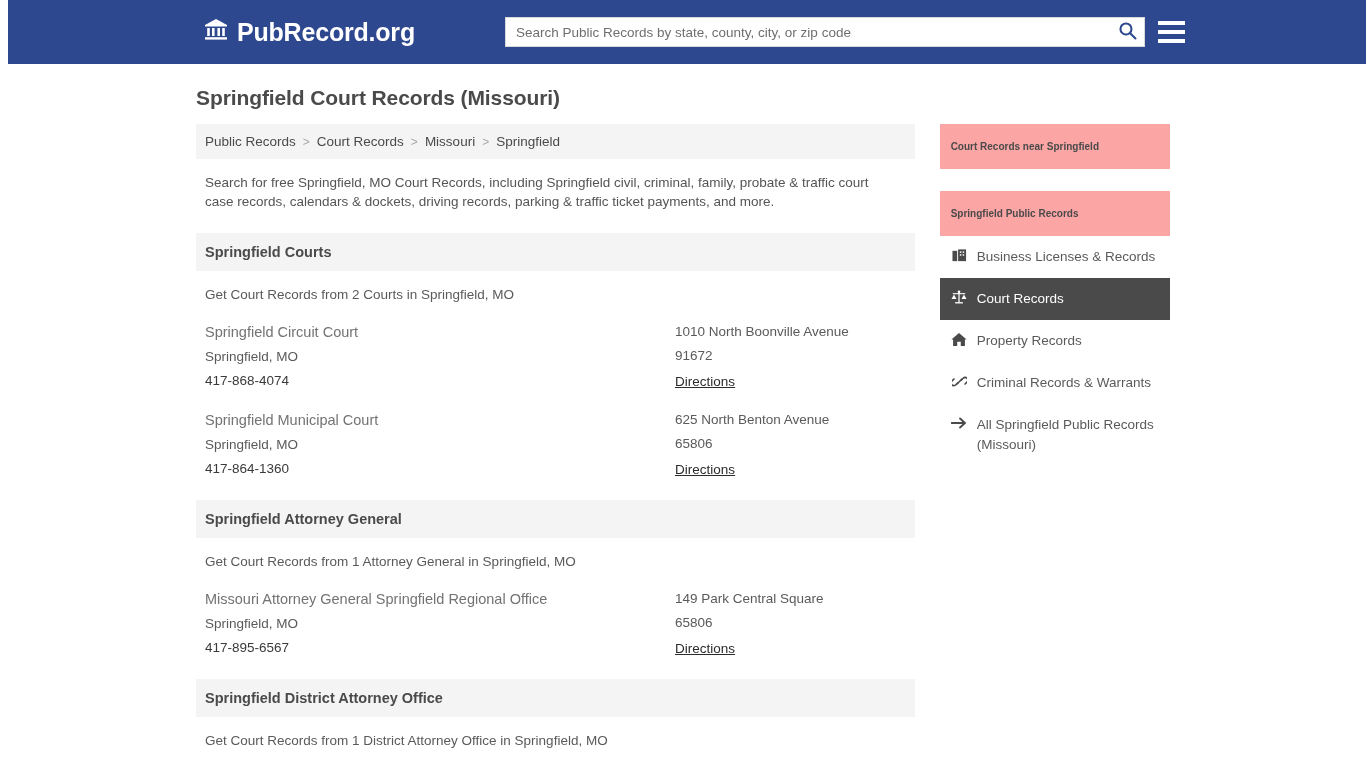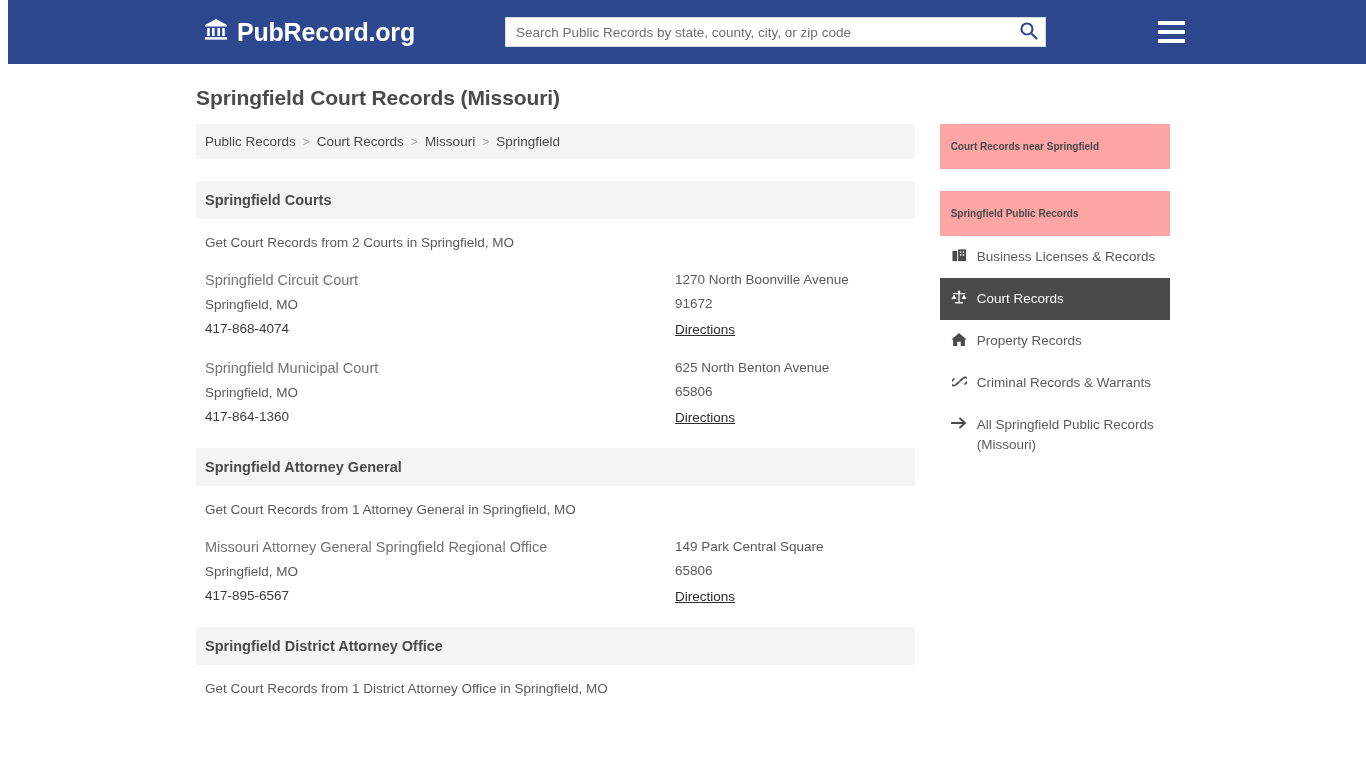--- a/index.html
+++ b/index.html
@@ -29,21 +29,21 @@
     font-size: 25px;
     font-weight: bold;
     letter-spacing: -0.2px;
     white-space: nowrap;
   }
   .brand-icon { display: block; }
   .search-wrap {
     position: absolute;
     left: 497px;
     top: 17px;
-    width: 541px;
+    width: 640px;
     height: 30px;
     background: #ffffff;
     border: 1px solid #d8d8d8;
     display: flex;
     align-items: center;
   }
   .search-input {
     flex: 1;
     height: 100%;
     border: 0;
@@ -254,32 +254,33 @@
     <div class="breadcrumb">
       <span class="crumb">Public Records</span>
       <span class="sep">&gt;</span>
       <span class="crumb">Court Records</span>
       <span class="sep">&gt;</span>
       <span class="crumb">Missouri</span>
       <span class="sep">&gt;</span>
       <span class="crumb">Springfield</span>
     </div>
 
+    <div class="intro">Search for free Springfield, MO Court Records, including Springfield civil, criminal, family, probate &amp; traffic court case records, calendars &amp; dockets, driving records, parking &amp; traffic ticket payments, and more.</div>
 
     <div class="section-head">Springfield Courts</div>
     <div class="section-sub">Get Court Records from 2 Courts in Springfield, MO</div>
 
     <div class="listing">
       <div class="listing-left">
         <div class="listing-name">Springfield Circuit Court</div>
         <div class="listing-line">Springfield, MO</div>
         <div class="listing-phone">417-868-4074</div>
       </div>
       <div class="listing-right">
-        <div class="listing-addr">1270 North Boonville Avenue</div>
+        <div class="listing-addr">1010 North Boonville Avenue</div>
         <div class="listing-addr">91672</div>
         <a class="directions">Directions</a>
       </div>
     </div>
 
     <div class="listing">
       <div class="listing-left">
         <div class="listing-name">Springfield Municipal Court</div>
         <div class="listing-line">Springfield, MO</div>
         <div class="listing-phone">417-864-1360</div>

